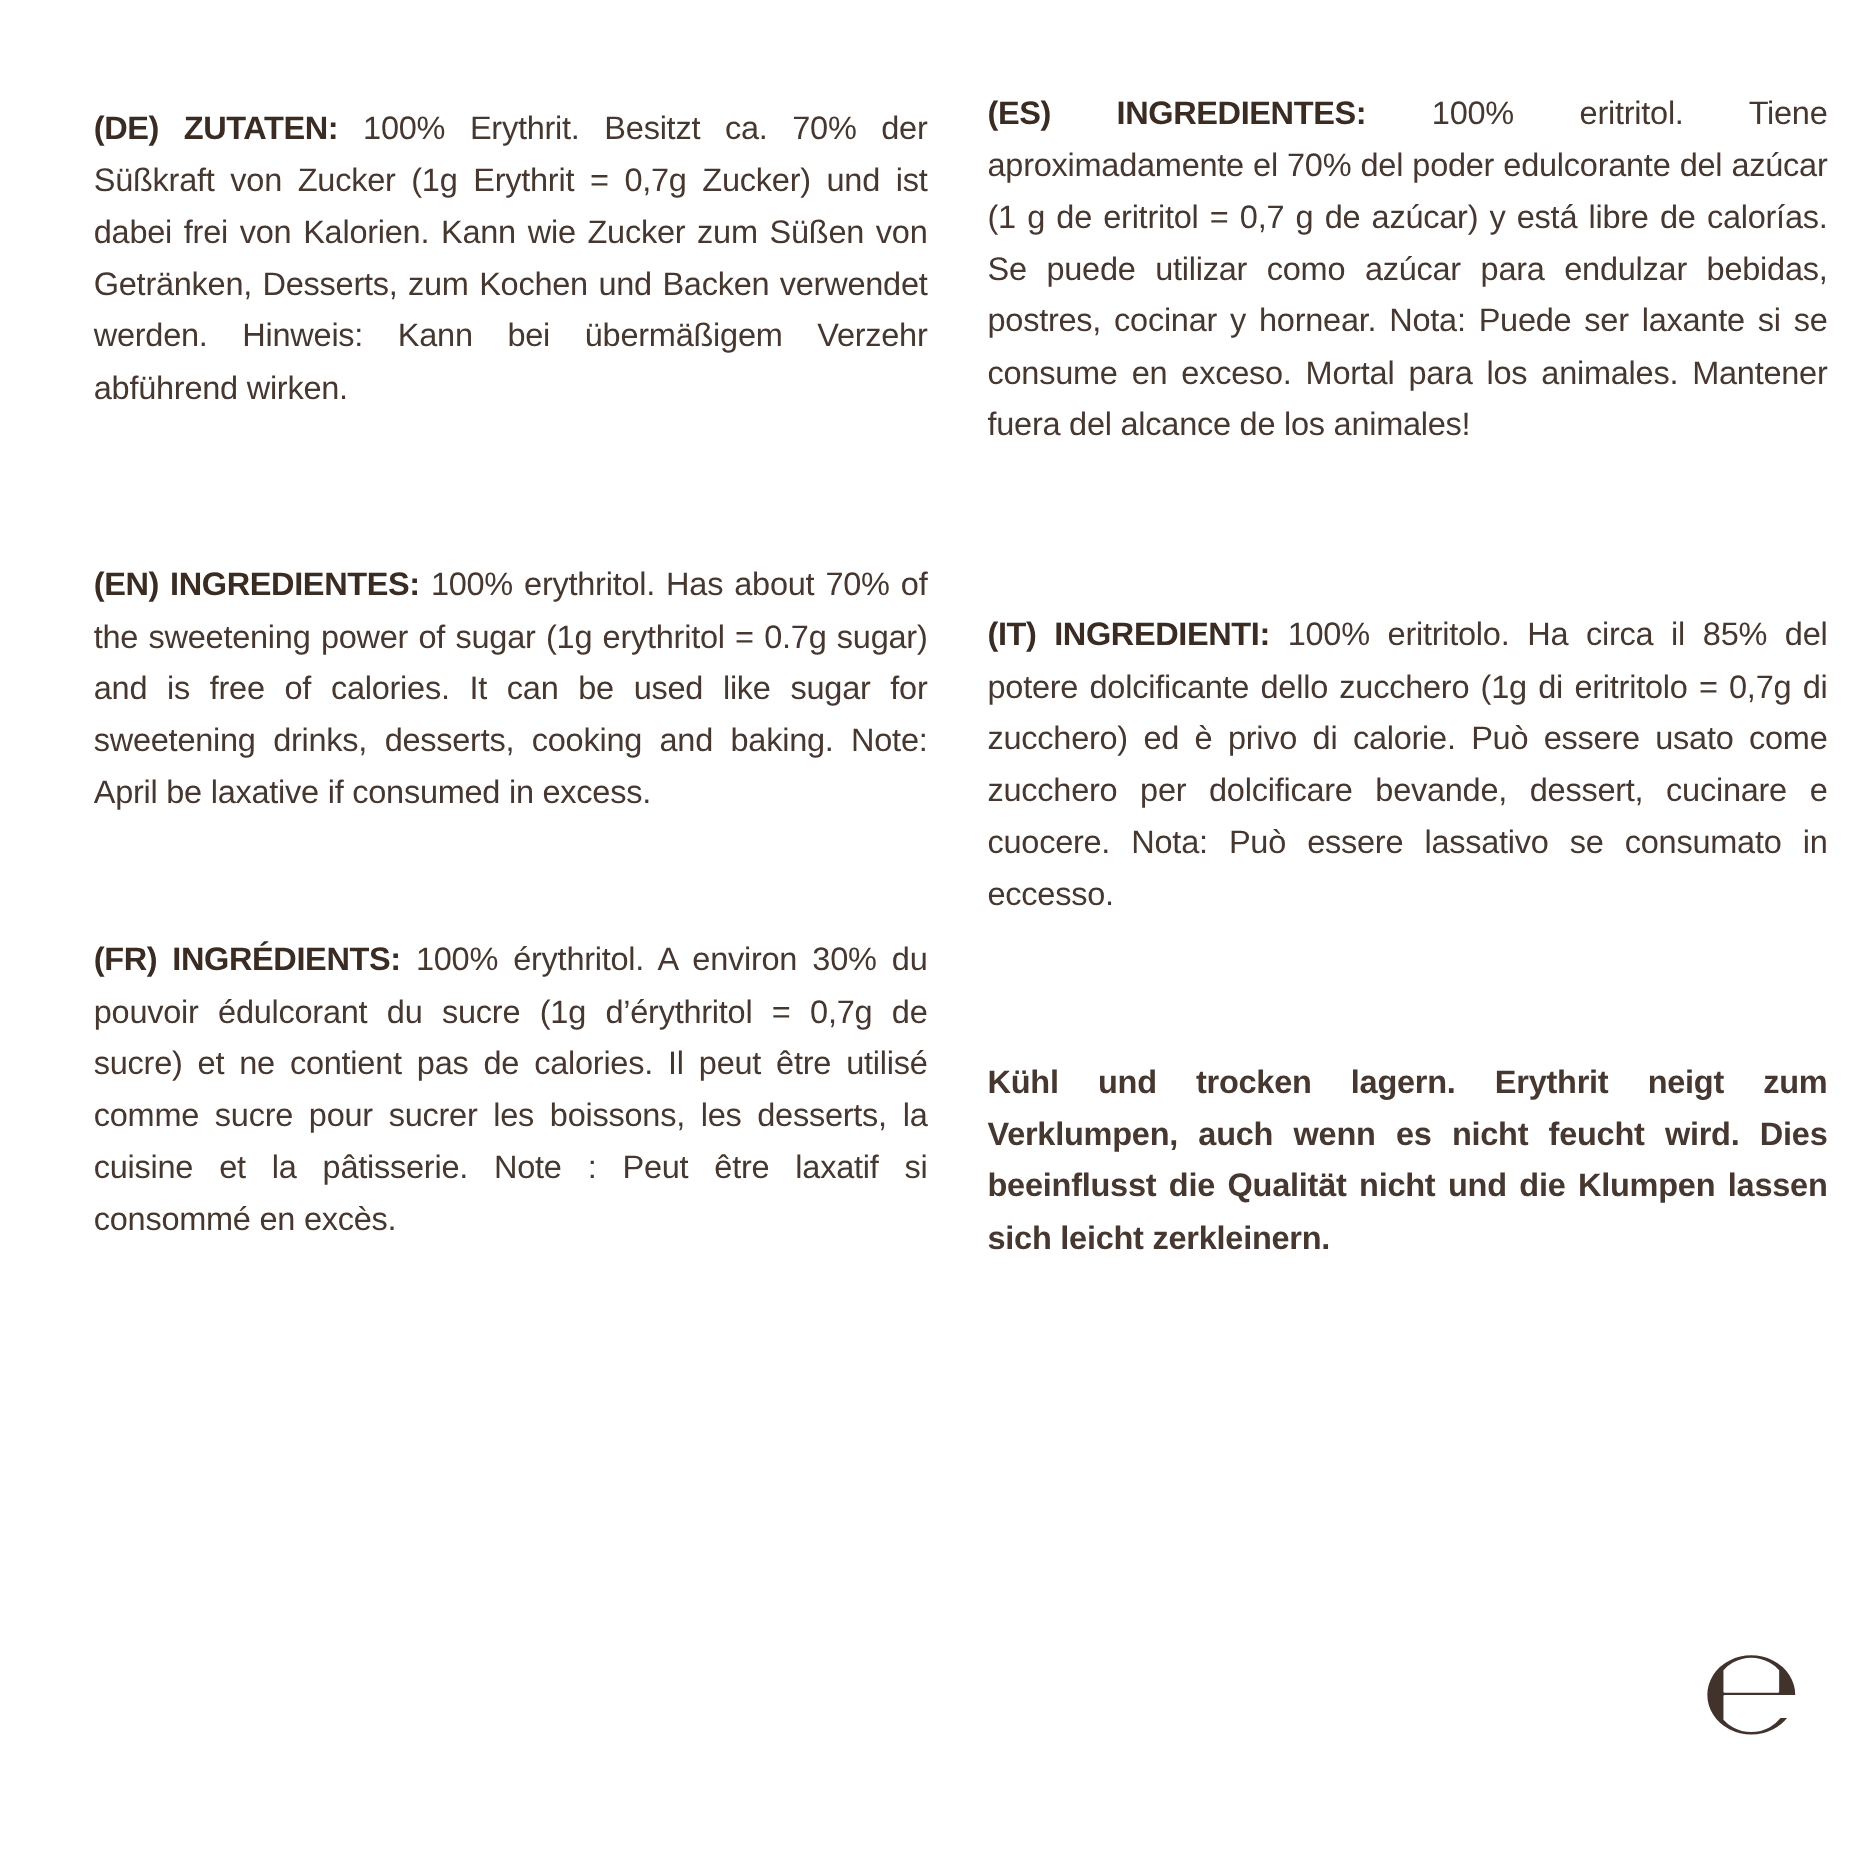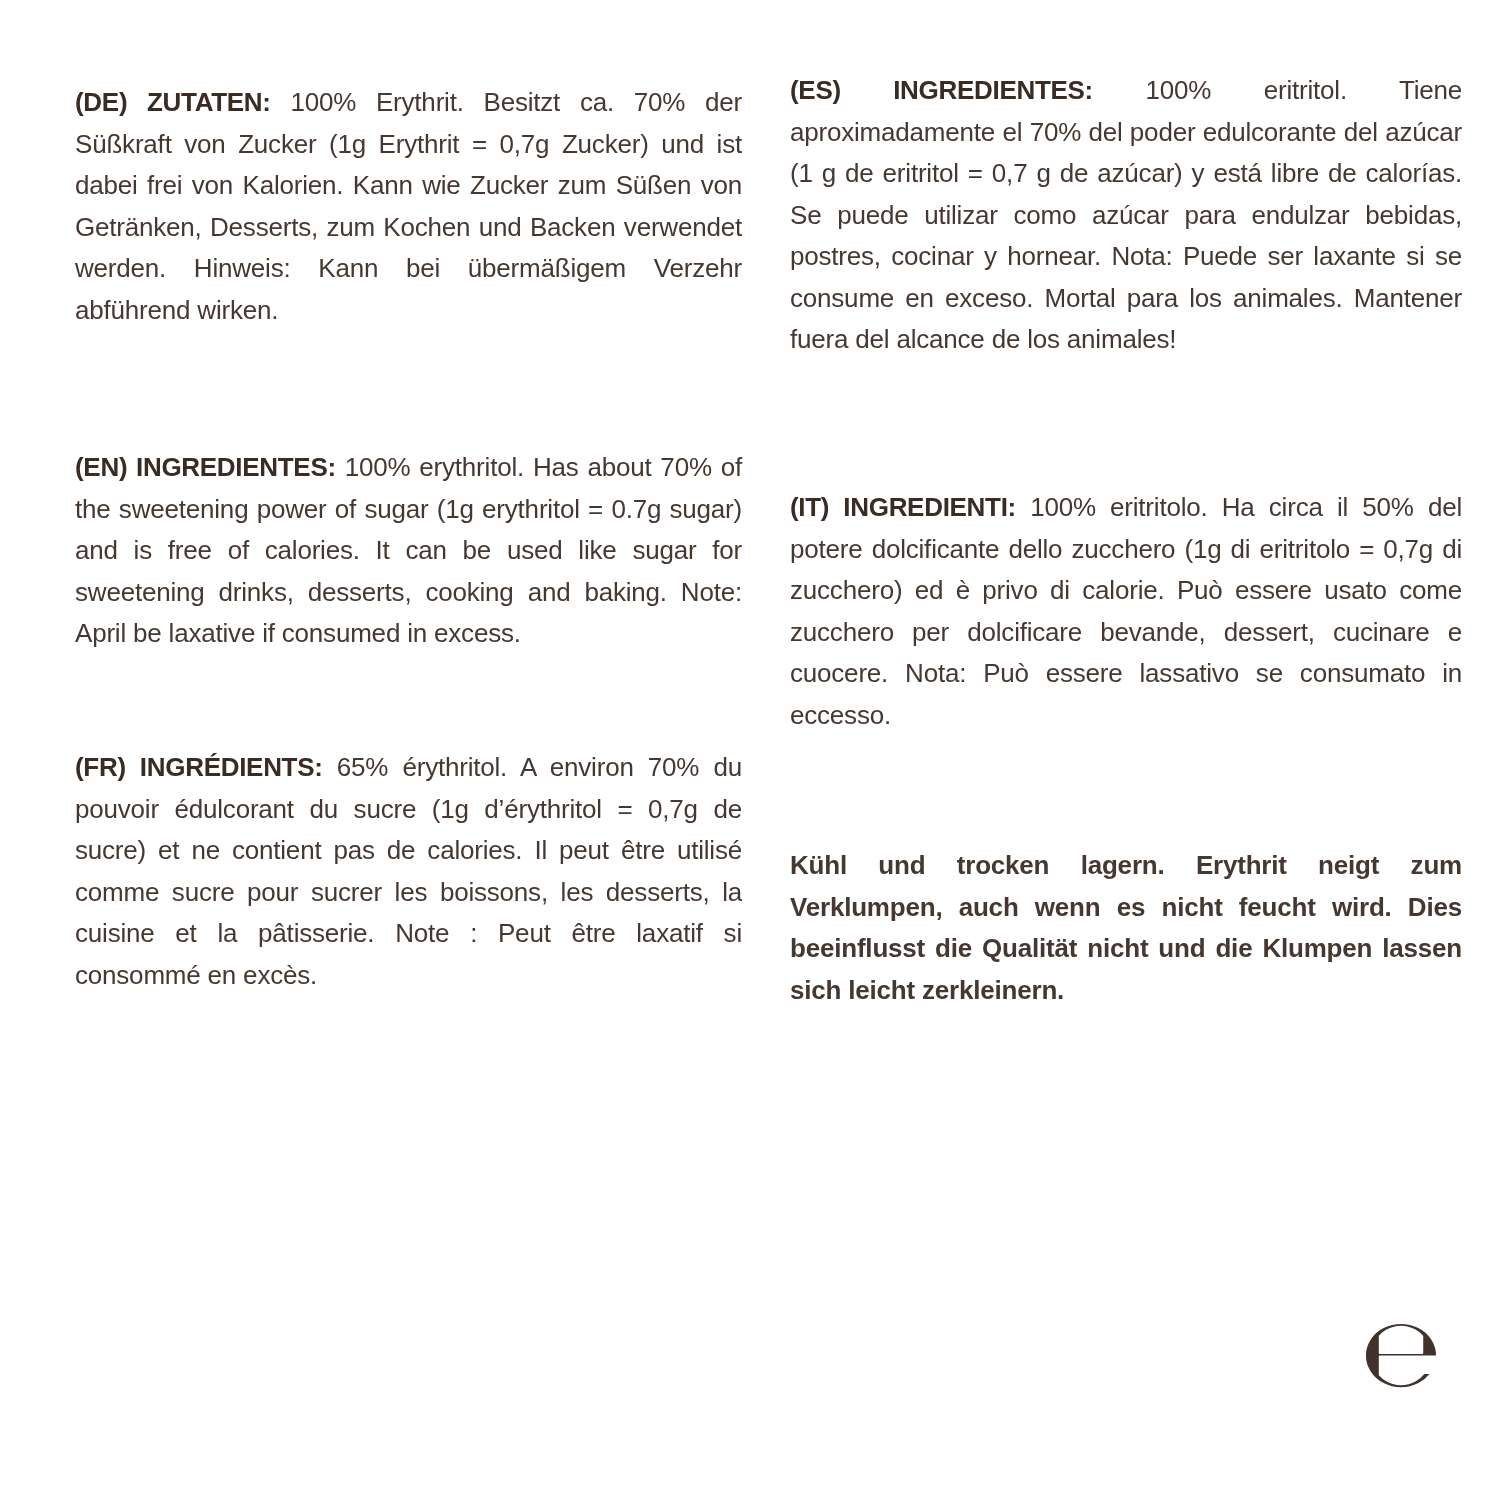--- a/index.html
+++ b/index.html
@@ -65,31 +65,31 @@
     <span class="bd">100% Erythrit. Besitzt ca. 70% der Süßkraft von Zucker (1g Erythrit = 0,7g Zucker) und ist dabei frei von Kalorien. Kann wie Zucker zum Süßen von Getränken, Desserts, zum Kochen und Backen verwendet werden. Hinweis: Kann bei übermäßigem Verzehr abführend wirken.</span>
   </section>
 
   <section class="sec col-left sec-en">
     <span class="hd">(EN) INGREDIENTES:</span>
     <span class="bd">100% erythritol. Has about 70% of the sweetening power of sugar (1g erythritol = 0.7g sugar) and is free of calories. It can be used like sugar for sweetening drinks, desserts, cooking and baking. Note: April be laxative if consumed in excess.</span>
   </section>
 
   <section class="sec col-left sec-fr">
     <span class="hd">(FR) INGRÉDIENTS:</span>
-    <span class="bd">65% érythritol. A environ 70% du pouvoir édulcorant du sucre (1g d’érythritol = 0,7g de sucre) et ne contient pas de calories. Il peut être utilisé comme sucre pour sucrer les boissons, les desserts, la cuisine et la pâtisserie. Note : Peut être laxatif si consommé en excès.</span>
+    <span class="bd">100% érythritol. A environ 30% du pouvoir édulcorant du sucre (1g d’érythritol = 0,7g de sucre) et ne contient pas de calories. Il peut être utilisé comme sucre pour sucrer les boissons, les desserts, la cuisine et la pâtisserie. Note : Peut être laxatif si consommé en excès.</span>
   </section>
 
   <section class="sec col-right sec-es">
     <span class="hd">(ES) INGREDIENTES:</span>
     <span class="bd">100% eritritol. Tiene aproximadamente el 70% del poder edulcorante del azúcar (1 g de eritritol = 0,7 g de azúcar) y está libre de calorías. Se puede utilizar como azúcar para endulzar bebidas, postres, cocinar y hornear. Nota: Puede ser laxante si se consume en exceso. Mortal para los animales. Mantener fuera del alcance de los animales!</span>
   </section>
 
   <section class="sec col-right sec-it">
     <span class="hd">(IT) INGREDIENTI:</span>
-    <span class="bd">100% eritritolo. Ha circa il 50% del potere dolcificante dello zucchero (1g di eritritolo = 0,7g di zucchero) ed è privo di calorie. Può essere usato come zucchero per dolcificare bevande, dessert, cucinare e cuocere. Nota: Può essere lassativo se consumato in eccesso.</span>
+    <span class="bd">100% eritritolo. Ha circa il 85% del potere dolcificante dello zucchero (1g di eritritolo = 0,7g di zucchero) ed è privo di calorie. Può essere usato come zucchero per dolcificare bevande, dessert, cucinare e cuocere. Nota: Può essere lassativo se consumato in eccesso.</span>
   </section>
 
   <section class="sec col-right sec-storage">
     <div class="storage-line">Kühl und trocken lagern. Erythrit neigt zum Verklumpen, auch wenn es nicht feucht wird. Dies beeinflusst die Qualität nicht und die Klumpen lassen sich leicht zerkleinern.</div>
   </section>
 
   <div class="weight">
     <span class="esign">℮</span>
   </div>
 

